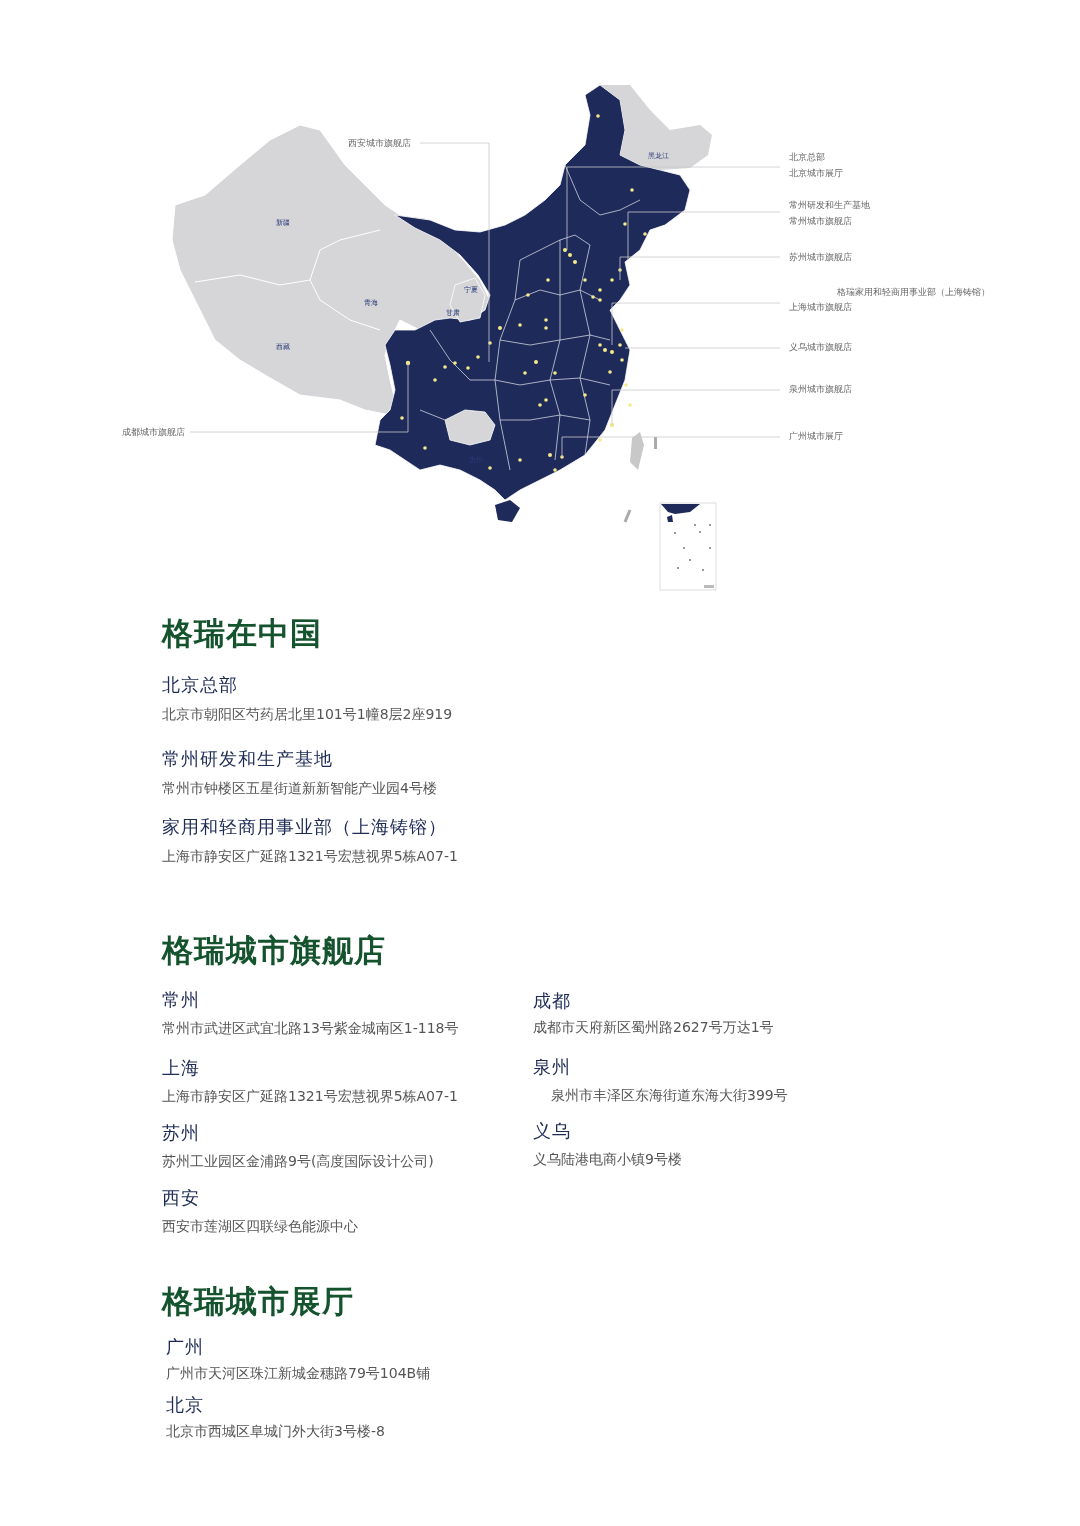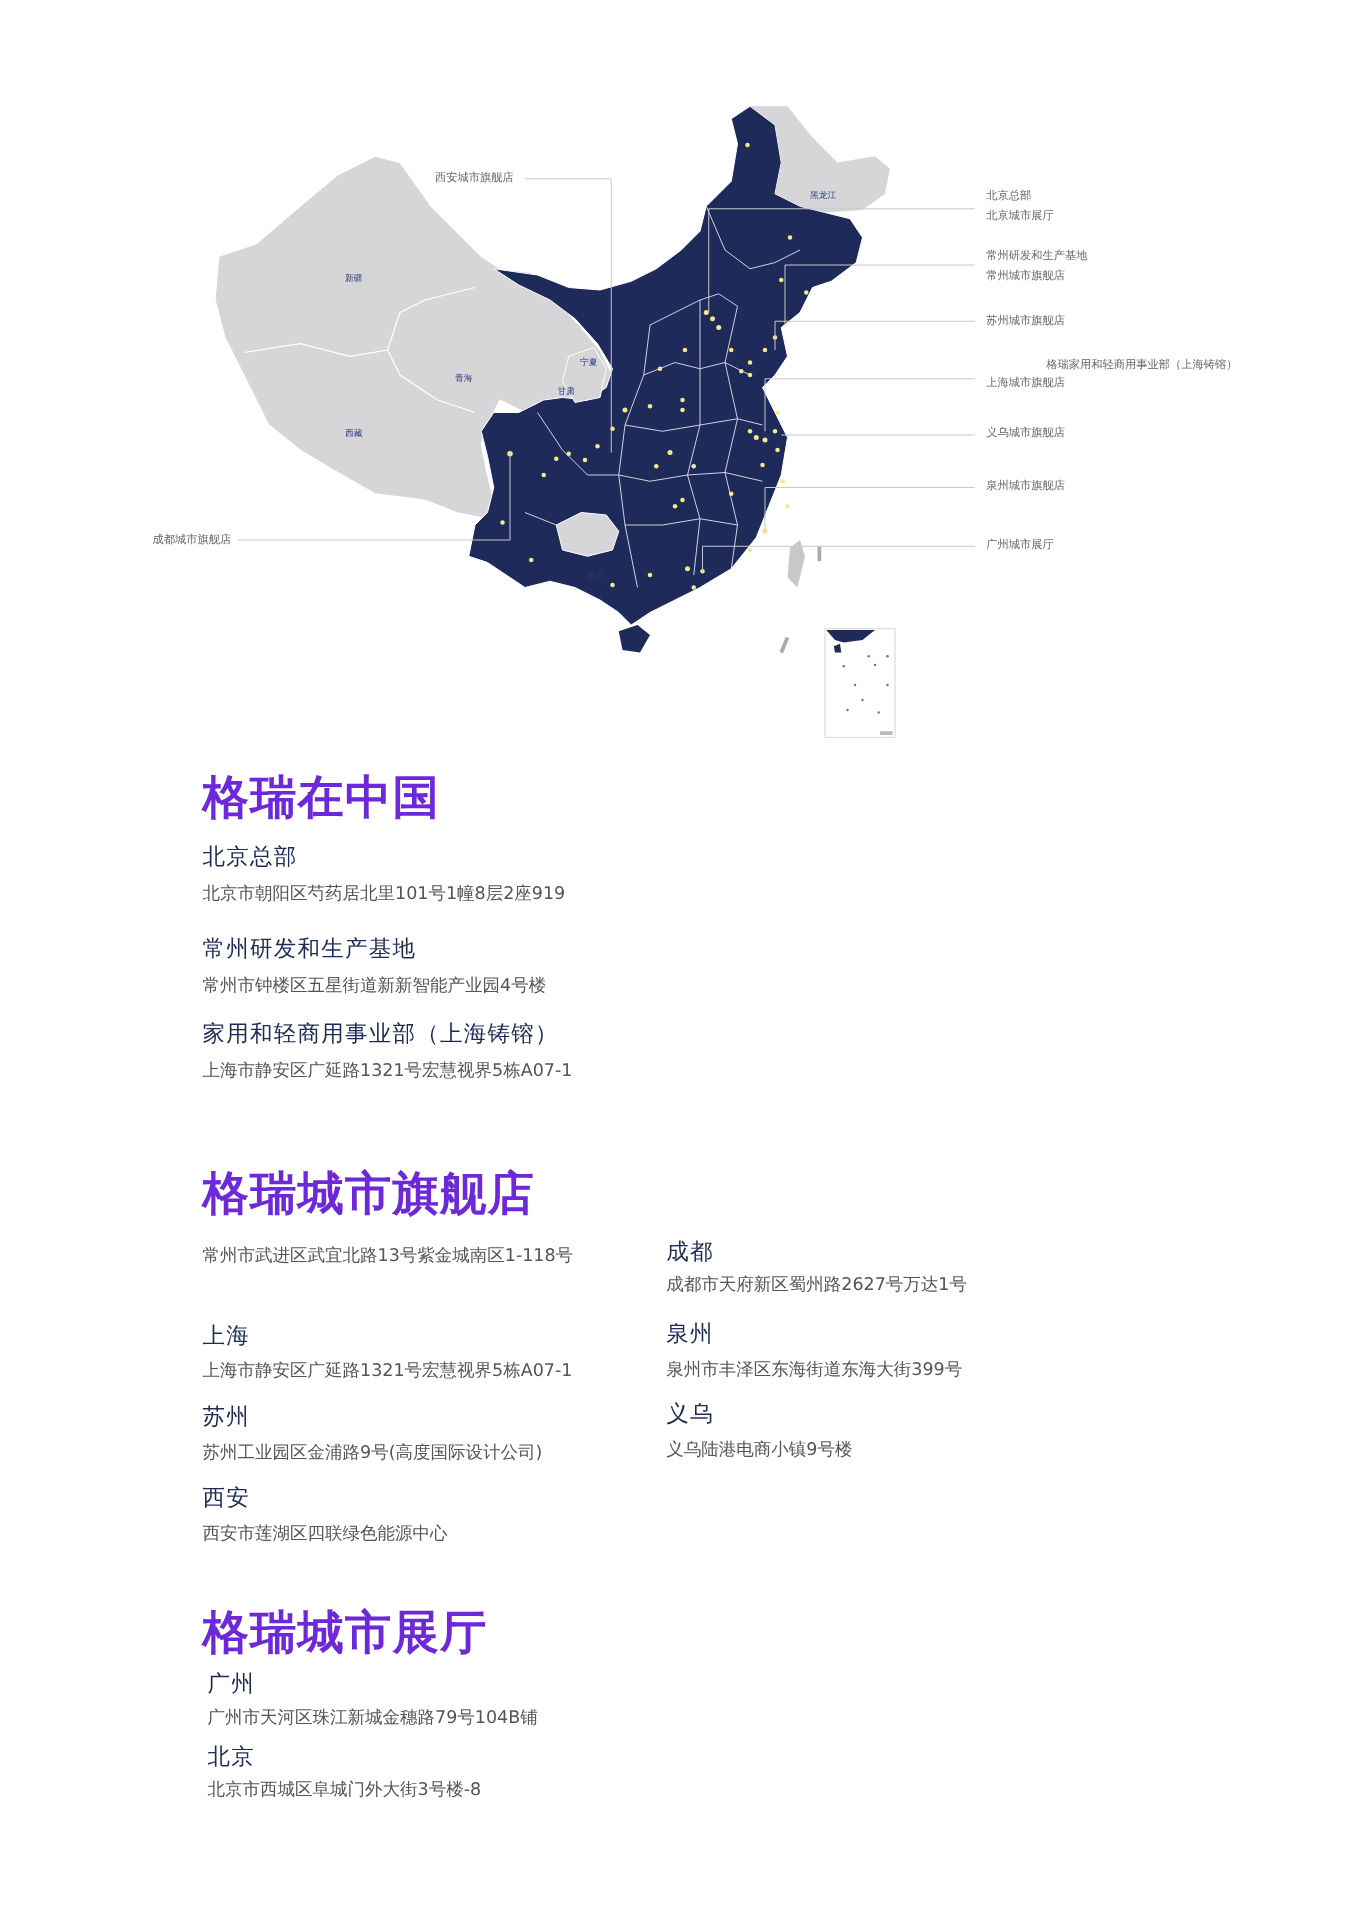--- a/index.html
+++ b/index.html
@@ -2,21 +2,21 @@
 <html><head>
 <meta charset="utf-8">
 <style>
   html,body{margin:0;padding:0;background:#ffffff;}
   body{width:1080px;height:1526px;position:relative;overflow:hidden;font-family:"DejaVu Sans","Liberation Sans",sans-serif;}
   .map{position:absolute;left:0;top:0;width:1080px;height:600px;}
   .map svg{position:absolute;left:0;top:0;}
   .callout{position:absolute;font-size:9px;color:#666;white-space:nowrap;line-height:16px;}
   .prov-label{position:absolute;font-size:7px;color:#2a3a7a;white-space:nowrap;}
   .section{position:absolute;left:162px;}
-  .sec-title{font-size:37px;font-weight:bold;color:#6d28d9;letter-spacing:1px;margin:0;}
+  .sec-title{font-size:31px;font-weight:bold;color:#14532d;letter-spacing:1px;margin:0;}
   .entry-title{font-size:18px;color:#1d2b55;margin:0;letter-spacing:1px;}
   .entry-addr{font-size:14px;color:#555;margin:0;}
   .entry{position:absolute;white-space:nowrap;}
 </style>
 </head>
 <body>
 
 <div class="map">
   <svg width="1080" height="600" viewBox="0 0 1080 600">
 
@@ -168,20 +168,21 @@
   <p class="entry-title">常州研发和生产基地</p>
   <p class="entry-addr" style="margin-top:9px;">常州市钟楼区五星街道新新智能产业园4号楼</p>
 </div>
 <div class="entry" style="left:162px;top:815px;">
   <p class="entry-title">家用和轻商用事业部（上海铸镕）</p>
   <p class="entry-addr" style="margin-top:9px;">上海市静安区广延路1321号宏慧视界5栋A07-1</p>
 </div>
 
 <h2 class="sec-title section" style="top:930px;">格瑞城市旗舰店</h2>
 <div class="entry" style="left:162px;top:988px;">
+  <p class="entry-title">常州</p>
   <p class="entry-addr" style="margin-top:8px;">常州市武进区武宜北路13号紫金城南区1-118号</p>
 </div>
 <div class="entry" style="left:162px;top:1056px;">
   <p class="entry-title">上海</p>
   <p class="entry-addr" style="margin-top:8px;">上海市静安区广延路1321号宏慧视界5栋A07-1</p>
 </div>
 <div class="entry" style="left:162px;top:1121px;">
   <p class="entry-title">苏州</p>
   <p class="entry-addr" style="margin-top:8px;">苏州工业园区金浦路9号(高度国际设计公司)</p>
 </div>
@@ -189,21 +190,21 @@
   <p class="entry-title">西安</p>
   <p class="entry-addr" style="margin-top:8px;">西安市莲湖区四联绿色能源中心</p>
 </div>
 
 <div class="entry" style="left:533px;top:989px;">
   <p class="entry-title">成都</p>
   <p class="entry-addr" style="margin-top:6px;">成都市天府新区蜀州路2627号万达1号</p>
 </div>
 <div class="entry" style="left:533px;top:1055px;">
   <p class="entry-title">泉州</p>
-  <p class="entry-addr" style="margin-top:8px;">泉州市丰泽区东海街道东海大街399号</p>
+  <p class="entry-addr" style="margin-top:8px;margin-left:18px;">泉州市丰泽区东海街道东海大街399号</p>
 </div>
 <div class="entry" style="left:533px;top:1119px;">
   <p class="entry-title">义乌</p>
   <p class="entry-addr" style="margin-top:8px;">义乌陆港电商小镇9号楼</p>
 </div>
 
 <h2 class="sec-title section" style="top:1281px;">格瑞城市展厅</h2>
 <div class="entry" style="left:166px;top:1335px;">
   <p class="entry-title">广州</p>
   <p class="entry-addr" style="margin-top:6px;">广州市天河区珠江新城金穗路79号104B铺</p>

